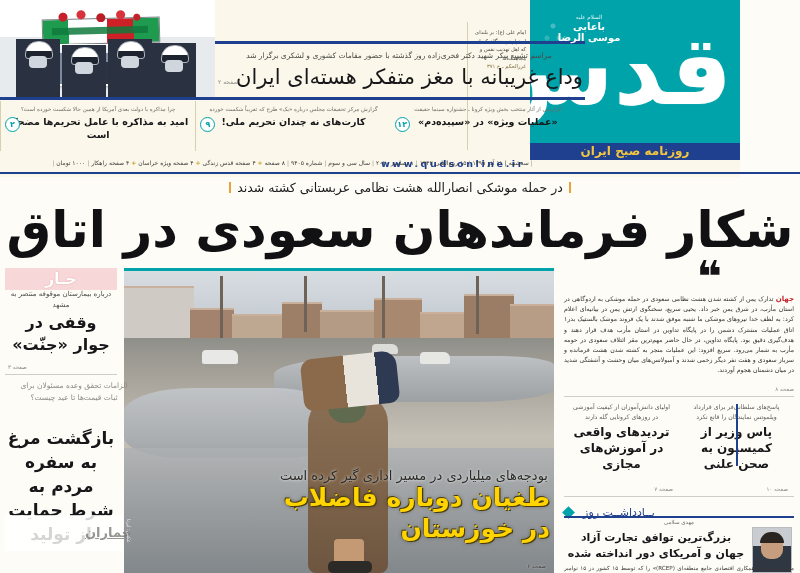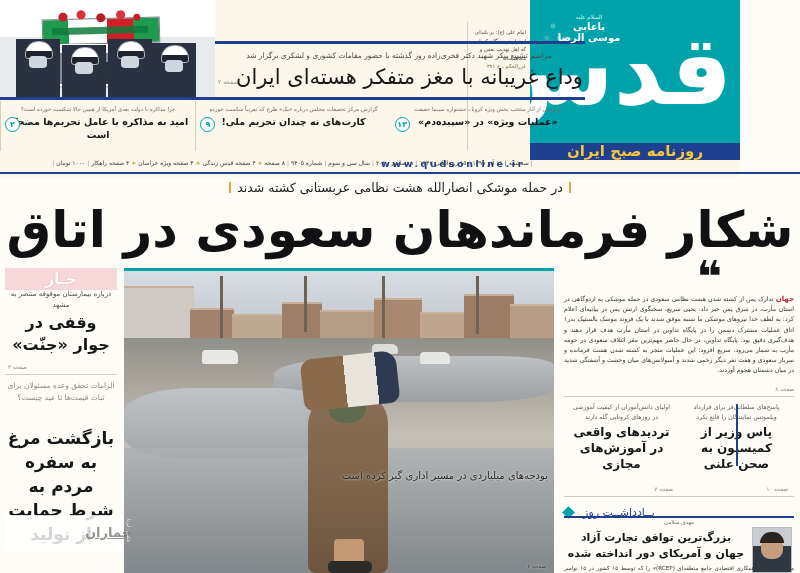--- a/index.html
+++ b/index.html
@@ -89,21 +89,21 @@
     z-index: 3;
   }
 
   .masthead-tagline {
     position: absolute;
     bottom: 0; right: 0;
     width: 210px;
     height: 17px;
     background: #1f3f8f;
     color: #f2c640;
-    font-size: 15px;
+    font-size: 12px;
     line-height: 17px;
     text-align: center;
     letter-spacing: 1.5px;
     font-weight: bold;
   }
 
   .site-url {
     position: absolute;
     top: 158px;
     right: 215px;
@@ -554,21 +554,21 @@
   }
   .lc-rule {
     position: absolute;
     left: 5px;
     width: 112px; height: 1px;
     background: #cfcfc7;
   }
   .lc-rule-1 { top: 106px; }
   .lc-kicker-2 {
     position: absolute;
-    top: 112px; left: 5px;
+    top: 112px; left: 18px;
     width: 112px;
     text-align: center;
     font-size: 7.5px;
     line-height: 12px;
     color: #8b8b84;
   }
   .lc-title-2 {
     position: absolute;
     top: 158px; left: 5px;
     width: 112px;
@@ -705,21 +705,21 @@
     width: 44px; height: 12px;
     background: #2c2a27;
     border-radius: 5px;
   }
 
   .photo-kicker {
     position: absolute;
     top: 202px; right: 6px;
     width: 420px;
     text-align: right;
-    font-size: 10px;
+    font-size: 13px;
     color: #2b2b28;
     line-height: 12px;
     text-shadow: 0 0 3px rgba(255,255,255,.9);
     z-index: 8;
   }
   .photo-title {
     position: absolute;
     top: 214px; right: 4px;
     width: 300px;
     text-align: right;
@@ -894,20 +894,21 @@
       <div class="ph-person">
         <div class="pp-body"></div>
         <div class="pp-head"></div>
         <div class="pp-bundle"></div>
         <div class="pp-legs"></div>
         <div class="pp-foot"></div>
       </div>
 
       <div class="photo-credit">عکس: ایرنا</div>
       <div class="photo-kicker">بودجه‌های میلیاردی در مسیر اداری گیر کرده است</div>
+      <div class="photo-title">طغیان دوباره فاضلاب در خوزستان</div>
       <div class="photo-page">صفحه ۶</div>
     </div>
 
     <div class="col-left">
       <div class="jar-label">
         <span>جـار</span>
       </div>
       <div class="lc-kicker-1">درباره بیمارستان موقوفه منتصر به مشهد</div>
       <div class="lc-title-1">وقفی در جوار «جنّت»</div>
       <div class="lc-page-1">صفحه ۳</div>

